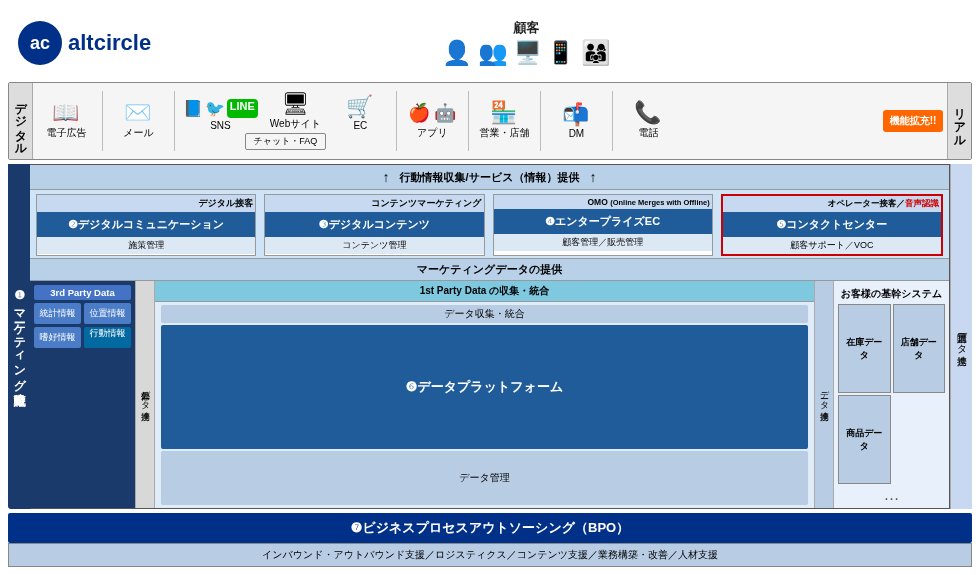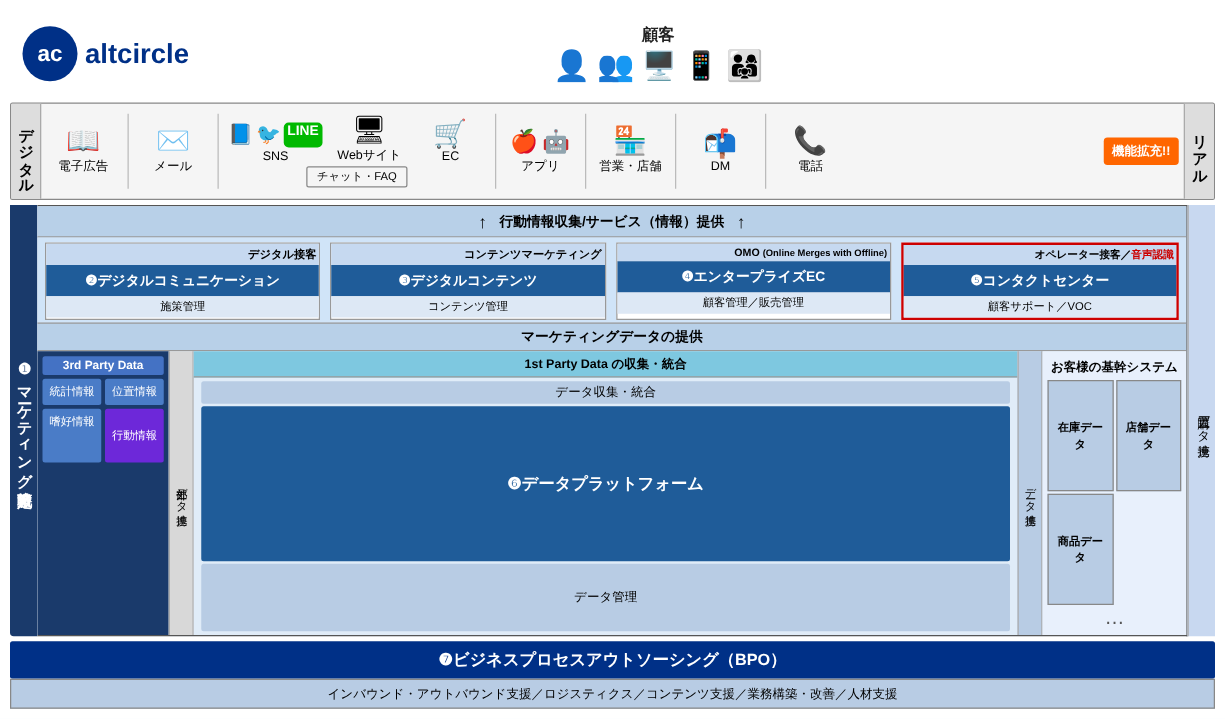--- a/index.html
+++ b/index.html
@@ -332,21 +332,21 @@
       </div>
 
       <div style="display:flex;flex:1;border-top:none;">
 
         <div style="width:105px;background:#1a3a6b;display:flex;flex-direction:column;padding:4px;gap:3px;">
           <div style="background:#4472c4;color:white;font-size:9.5px;font-weight:bold;text-align:center;padding:2px 3px;border-radius:2px;">3rd Party Data</div>
           <div style="display:grid;grid-template-columns:1fr 1fr;gap:3px;">
             <div style="background:#4a7cc7;color:white;font-size:9px;text-align:center;padding:4px 2px;border-radius:2px;">統計情報</div>
             <div style="background:#4a7cc7;color:white;font-size:9px;text-align:center;padding:4px 2px;border-radius:2px;">位置情報</div>
             <div style="background:#4a7cc7;color:white;font-size:9px;text-align:center;padding:4px 2px;border-radius:2px;">嗜好情報</div>
-            <div style="background:#6d28d9;color:white;font-size:9px;text-align:center;padding:15px 2px;border-radius:2px;">行動情報</div>
+            <div style="background:#0369a1;color:white;font-size:9px;text-align:center;padding:0 2px;border-radius:2px;">行動情報</div>
           </div>
         </div>
 
         <div style="writing-mode:vertical-rl;font-size:9px;background:#d8d8d8;border-left:1px solid #aaa;border-right:1px solid #aaa;padding:2px;display:flex;align-items:center;justify-content:center;width:20px;">外部データ連携</div>
 
         <div style="flex:1;display:flex;flex-direction:column;background:#e0ecf8;">
           <div style="background:#7ec8e0;text-align:center;font-size:10px;font-weight:bold;padding:3px;border-bottom:1px solid #999;">
             <span>1st Party Data の収集・統合</span>
           </div>
           <div style="flex:1;display:flex;flex-direction:column;padding:3px 6px;gap:2px;">

